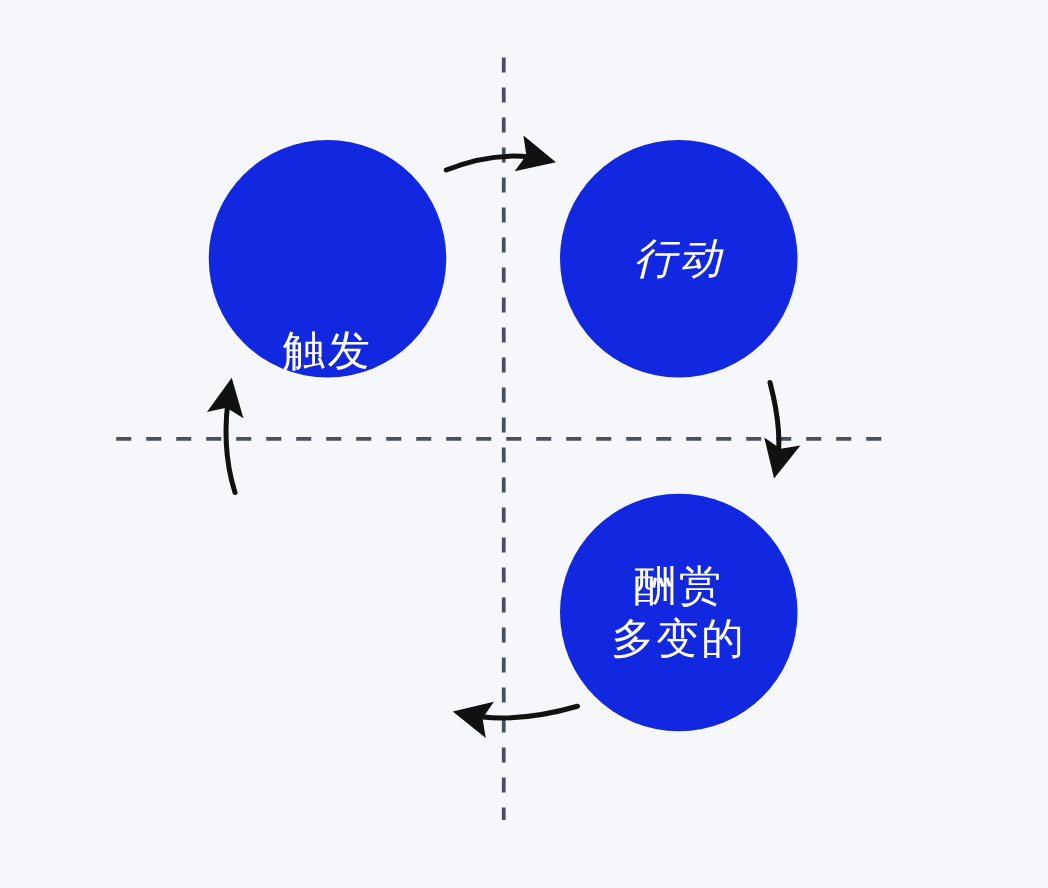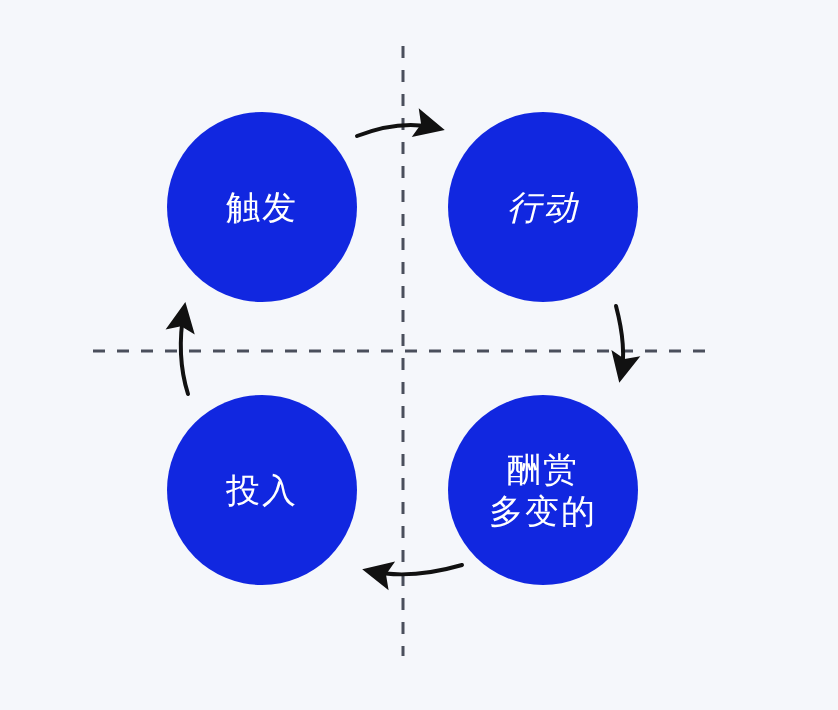--- a/index.html
+++ b/index.html
@@ -41,21 +41,21 @@
   .node-line {
     display: block;
     font-size: 34px;
     line-height: 1.25;
     letter-spacing: 2px;
     font-weight: 400;
     white-space: nowrap;
     text-align: center;
     color: #ffffff;
   }
-  .node-trigger   { left: 167px; top: 112px; width: 190px; height: 190px; }
+  .node-trigger   { left: 167px; top: 112px; width: 190px; height: 190px; justify-content: flex-end; }
   .node-action    { left: 448px; top: 112px; width: 190px; height: 190px; font-style: italic; }
   .node-reward    { left: 448px; top: 395px; width: 190px; height: 190px; }
   .node-invest    { left: 167px; top: 395px; width: 190px; height: 190px; }
 </style>
 </head>
 <body>
 
 <div id="diagram-root">
 
   <svg id="diagram-svg" viewBox="0 0 838 710">
@@ -83,17 +83,14 @@
 
   <div class="node-circle node-action">
     <span class="node-line">行动</span>
   </div>
 
   <div class="node-circle node-reward">
     <span class="node-line">酬赏</span>
     <span class="node-line">多变的</span>
   </div>
 
-  <div class="node-circle node-invest">
-    <span class="node-line">投入</span>
-  </div>
 
 </div>
 
 </body></html>

